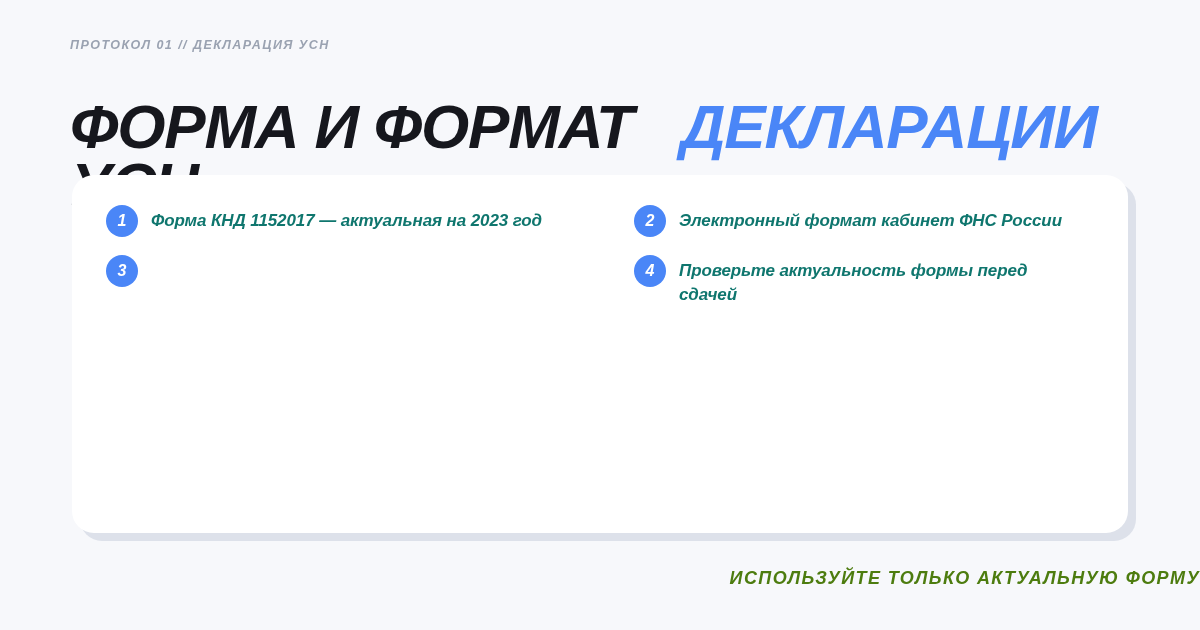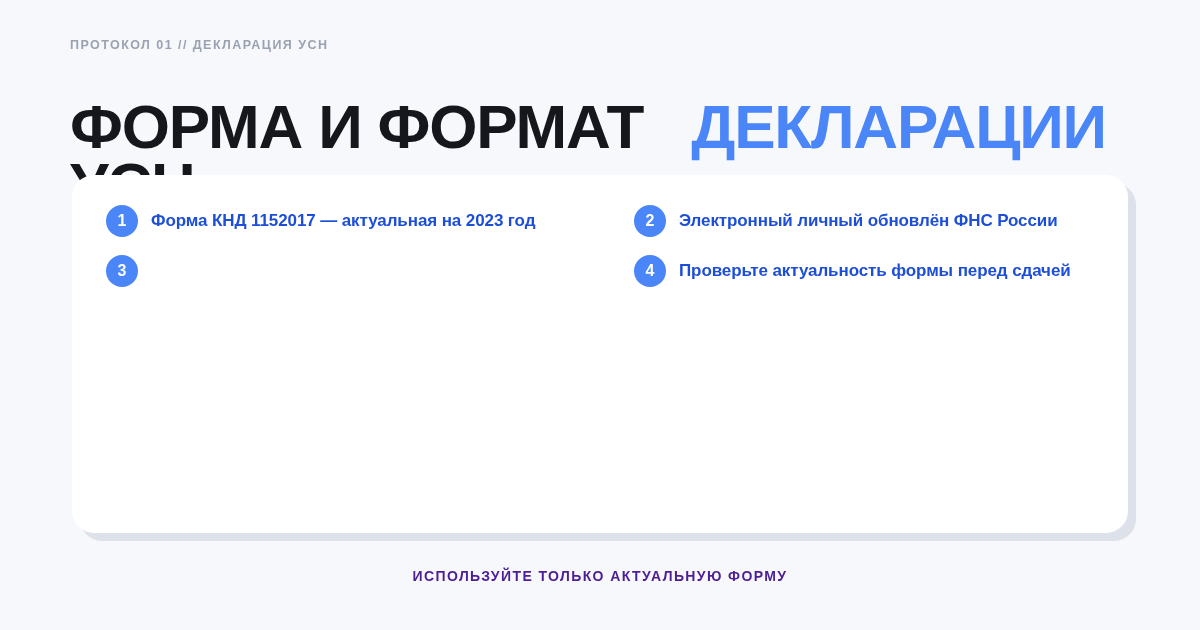--- a/index.html
+++ b/index.html
@@ -13,20 +13,21 @@
     font-family: "Liberation Sans", sans-serif;
     overflow: hidden;
     position: relative;
   }
 
   .slide {
     position: relative;
     width: 1104px;
     height: 630px;
     box-sizing: border-box;
+    font-style: italic;
   }
 
   
   .eyebrow {
     position: absolute;
     left: 70px;
     top: 38px;
     font-size: 12.5px;
     font-weight: bold;
     letter-spacing: 1.45px;
@@ -108,36 +109,36 @@
     font-weight: bold;
     display: flex;
     align-items: center;
     justify-content: center;
     line-height: 1;
   }
   .point-text {
     font-size: 17px;
     font-weight: bold;
     line-height: 24px;
-    color: #1d4ed8;
+    color: #0f766e;
     padding-top: 4px;
     letter-spacing: -0.1px;
   }
 
   
   .footer {
     position: absolute;
     left: 0;
     top: 568px;
     width: 1200px;
-    text-align: center;
-    font-size: 14px;
+    text-align: right;
+    font-size: 18px;
     font-weight: bold;
     letter-spacing: 1.4px;
-    color: #4c1d95;
+    color: #4d7c0f;
     text-transform: uppercase;
   }
 </style>
 </head>
 <body>
 
 <div class="slide">
 
   <div class="eyebrow">ПРОТОКОЛ 01 // ДЕКЛАРАЦИЯ УСН</div>
 
@@ -148,21 +149,21 @@
     <div class="card">
       <div class="points-grid">
 
         <div class="point">
           <span class="badge">1</span>
           <span class="point-text">Форма КНД 1152017 — актуальная на 2023 год</span>
         </div>
 
         <div class="point">
           <span class="badge">2</span>
-          <span class="point-text">Электронный личный обновлён ФНС России</span>
+          <span class="point-text">Электронный формат кабинет ФНС России</span>
         </div>
 
         <div class="point">
           <span class="badge">3</span>
         </div>
 
         <div class="point">
           <span class="badge">4</span>
           <span class="point-text">Проверьте актуальность формы перед сдачей</span>
         </div>

